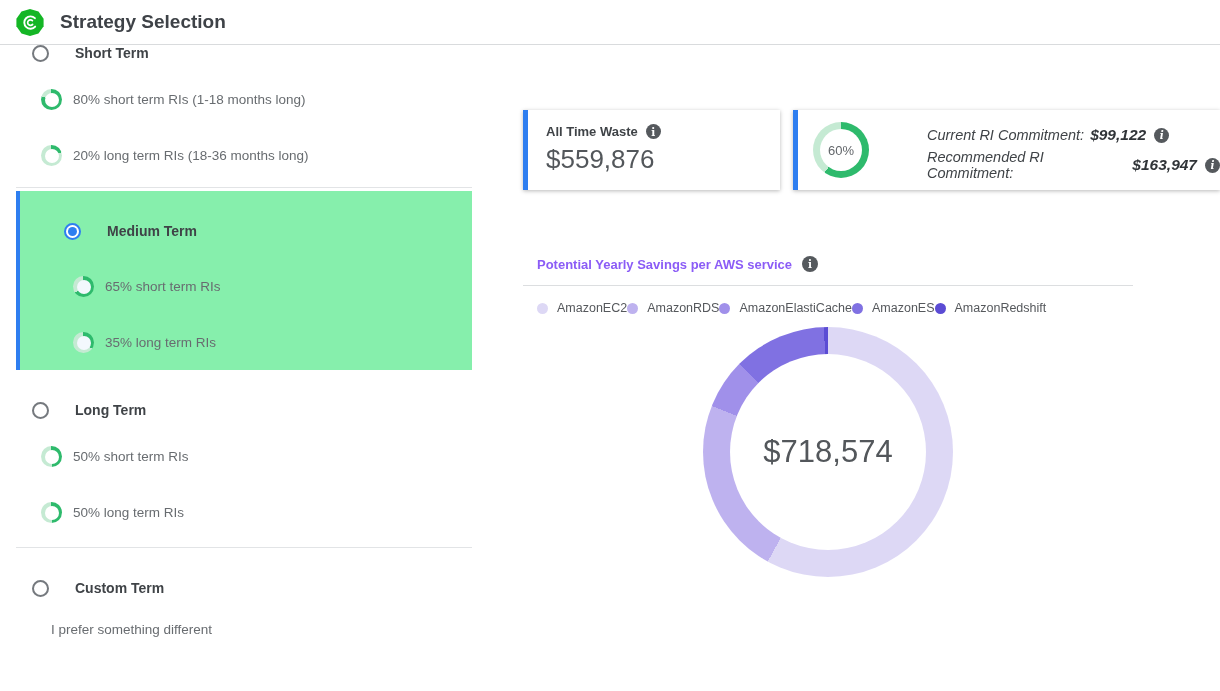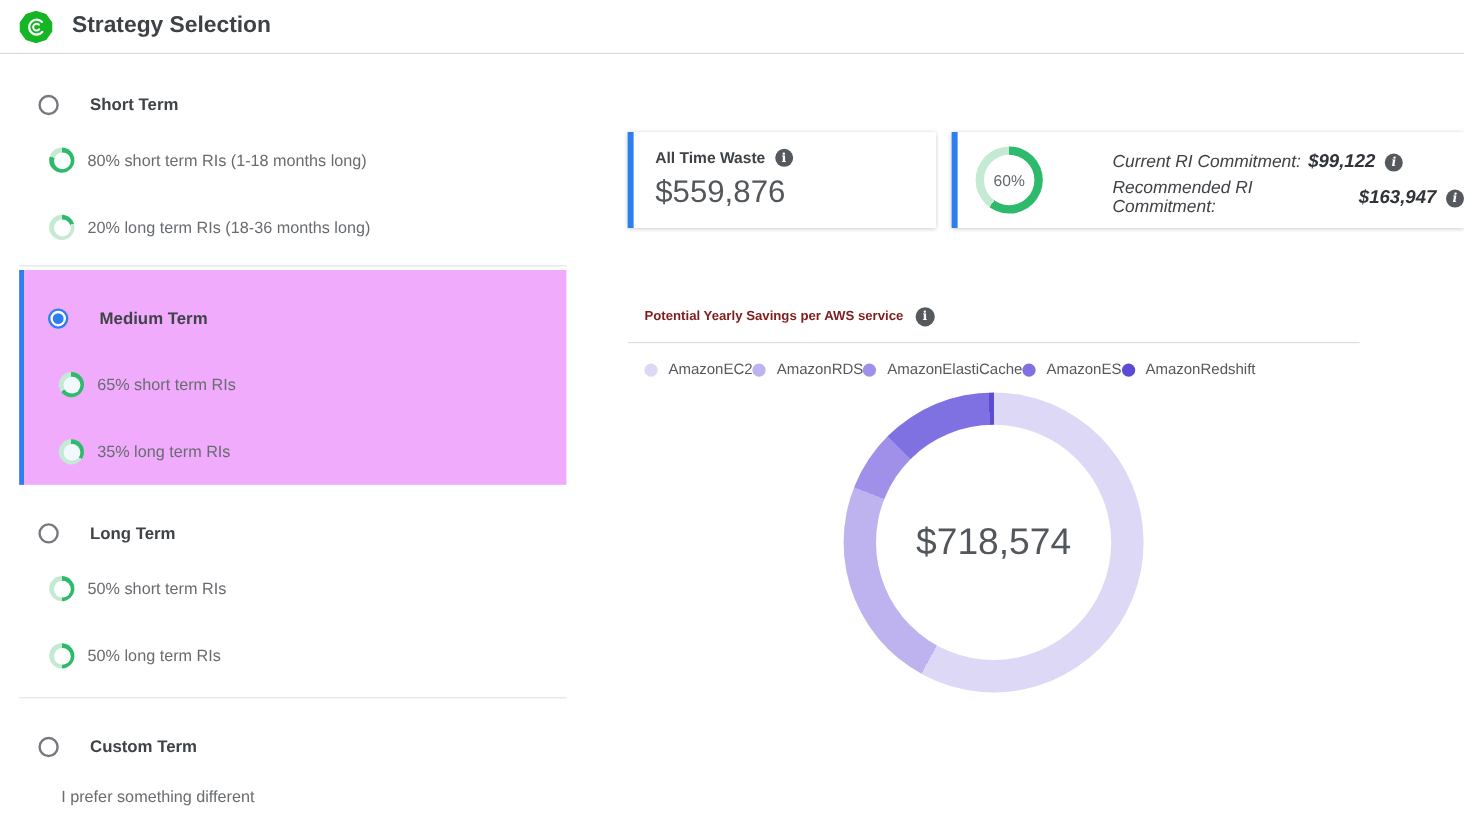--- a/index.html
+++ b/index.html
@@ -17,21 +17,21 @@
   .radio{box-sizing:border-box;width:17px;height:17px;border:2px solid #75797e;border-radius:50%;margin-left:16px;flex:0 0 auto;background:#fff;position:relative;}
   .radio.on{border-color:#2e7ef0;}
   .radio.on::after{content:"";position:absolute;left:50%;top:50%;width:9px;height:9px;margin:-4.5px 0 0 -4.5px;border-radius:50%;background:#2e7ef0;}
   .sec-label{margin-left:26px;font-size:14px;font-weight:bold;color:#3f4347;}
   .sub-item{display:flex;align-items:center;height:21px;}
   .ring{width:21px;height:21px;border-radius:50%;margin-left:25px;flex:0 0 auto;position:relative;}
   .ring::after{content:"";position:absolute;left:3.5px;top:3.5px;width:14px;height:14px;border-radius:50%;background:#fff;}
   .selected-box .ring::after{background:#f3f8fd;}
   .sub-label{margin-left:11px;font-size:13.5px;color:#686c70;}
   .lp-divider{height:1px;background:#e2e4e6;border:0;margin:0;}
-  .selected-box{background:#f0abfc;border-left:4px solid #2e7ef0;margin-left:0;}
+  .selected-box{background:#86efac;border-left:4px solid #2e7ef0;margin-left:0;padding-left:24px;}
   .selected-box .radio{margin-left:20px;}
   .custom-desc{margin:25px 0 0 35px;font-size:13.5px;color:#686c70;}
 
   
   .card{position:absolute;background:#fff;border-left:5px solid #2e7ef0;box-shadow:0 1px 4px rgba(0,0,0,0.28);}
   .waste-card{left:523px;top:110px;width:252px;height:80px;}
   .waste-label-row{display:flex;align-items:center;margin:14px 0 0 18px;}
   .waste-label{font-size:13px;font-weight:600;color:#3f4347;}
   .waste-value{margin:5px 0 0 18px;font-size:26px;color:#53575b;}
   .info-icon{display:inline-flex;align-items:center;justify-content:center;width:15px;height:15px;border-radius:50%;background:#55595d;color:#fff;font-size:10.5px;font-weight:bold;font-family:"DejaVu Serif",serif;margin-left:8px;flex:0 0 auto;}
@@ -40,21 +40,21 @@
   .gauge{position:absolute;left:15px;top:12px;width:56px;height:56px;border-radius:50%;}
   .gauge::after{content:"";position:absolute;left:7px;top:7px;width:42px;height:42px;border-radius:50%;background:#fff;}
   .gauge-label{position:absolute;left:0;top:0;width:56px;height:56px;display:flex;align-items:center;justify-content:center;font-size:13px;color:#63676b;z-index:1;}
   .commit-rows{position:absolute;left:129px;top:15px;font-style:italic;}
   .commit-row{display:flex;align-items:center;height:20px;margin-bottom:10px;}
   .commit-label{font-size:14.5px;color:#3f4347;}
   .commit-value{font-size:15.5px;font-weight:bold;color:#303438;margin-left:6px;}
 
   
   .chart-title-row{position:absolute;left:537px;top:256px;display:flex;align-items:center;}
-  .chart-title{font-size:11px;font-weight:600;color:#7f1d1d;}
+  .chart-title{font-size:13px;font-weight:600;color:#8b5cf6;}
   .chart-divider{position:absolute;left:523px;top:285px;width:610px;height:1px;background:#dcdee0;}
   .legend{position:absolute;left:537px;top:301px;display:flex;align-items:center;}
   .legend-item{display:flex;align-items:center;}
   .legend-dot{width:11px;height:11px;border-radius:50%;margin-right:9px;}
   .legend-label{font-size:12.5px;color:#55585c;}
 
   .donut-wrap{position:absolute;left:703px;top:327px;width:250px;height:250px;}
   .donut{position:absolute;left:0;top:0;width:250px;height:250px;border-radius:50%;}
   .donut::after{content:"";position:absolute;left:27px;top:27px;width:196px;height:196px;border-radius:50%;background:#fff;}
   .donut-center{position:absolute;left:0;top:0;width:250px;height:250px;display:flex;align-items:center;justify-content:center;font-size:31px;color:#53575b;z-index:1;}
@@ -68,21 +68,21 @@
     <svg class="logo" viewBox="0 0 28 27">
       <polygon points="14,0 22.5,2.6 27.6,9.8 27.6,17.2 22.5,24.4 14,27 5.5,24.4 0.4,17.2 0.4,9.8 5.5,2.6" fill="#14b625"></polygon>
       <path d="M 18.9 9.2 A 6.2 6.2 0 1 0 19.2 17.6" fill="none" stroke="#fff" stroke-width="1.9" stroke-linecap="round"></path>
       <path d="M 16.4 11.6 A 2.8 2.8 0 1 0 16.6 15.4" fill="none" stroke="#fff" stroke-width="1.7" stroke-linecap="round"></path>
     </svg>
     <div class="page-title">Strategy Selection</div>
   </div>
 
   <div class="left-panel">
 
-    <div style="padding-top:34px;">
+    <div style="">
       <div class="radio-row">
         <span class="radio"></span>
         <span class="sec-label">Short Term</span>
       </div>
       <div class="sub-item" style="margin-top:27px;">
         <span class="ring" style="background: conic-gradient(rgb(46, 186, 108) 0deg, rgb(46, 186, 108) 80%, rgb(197, 234, 211) 80%, rgb(197, 234, 211) 100%);"></span>
         <span class="sub-label">80% short term RIs (1-18 months long)</span>
       </div>
       <div class="sub-item" style="margin-top:35px;">
         <span class="ring" style="background: conic-gradient(rgb(46, 186, 108) 0deg, rgb(46, 186, 108) 20%, rgb(197, 234, 211) 20%, rgb(197, 234, 211) 100%);"></span>

